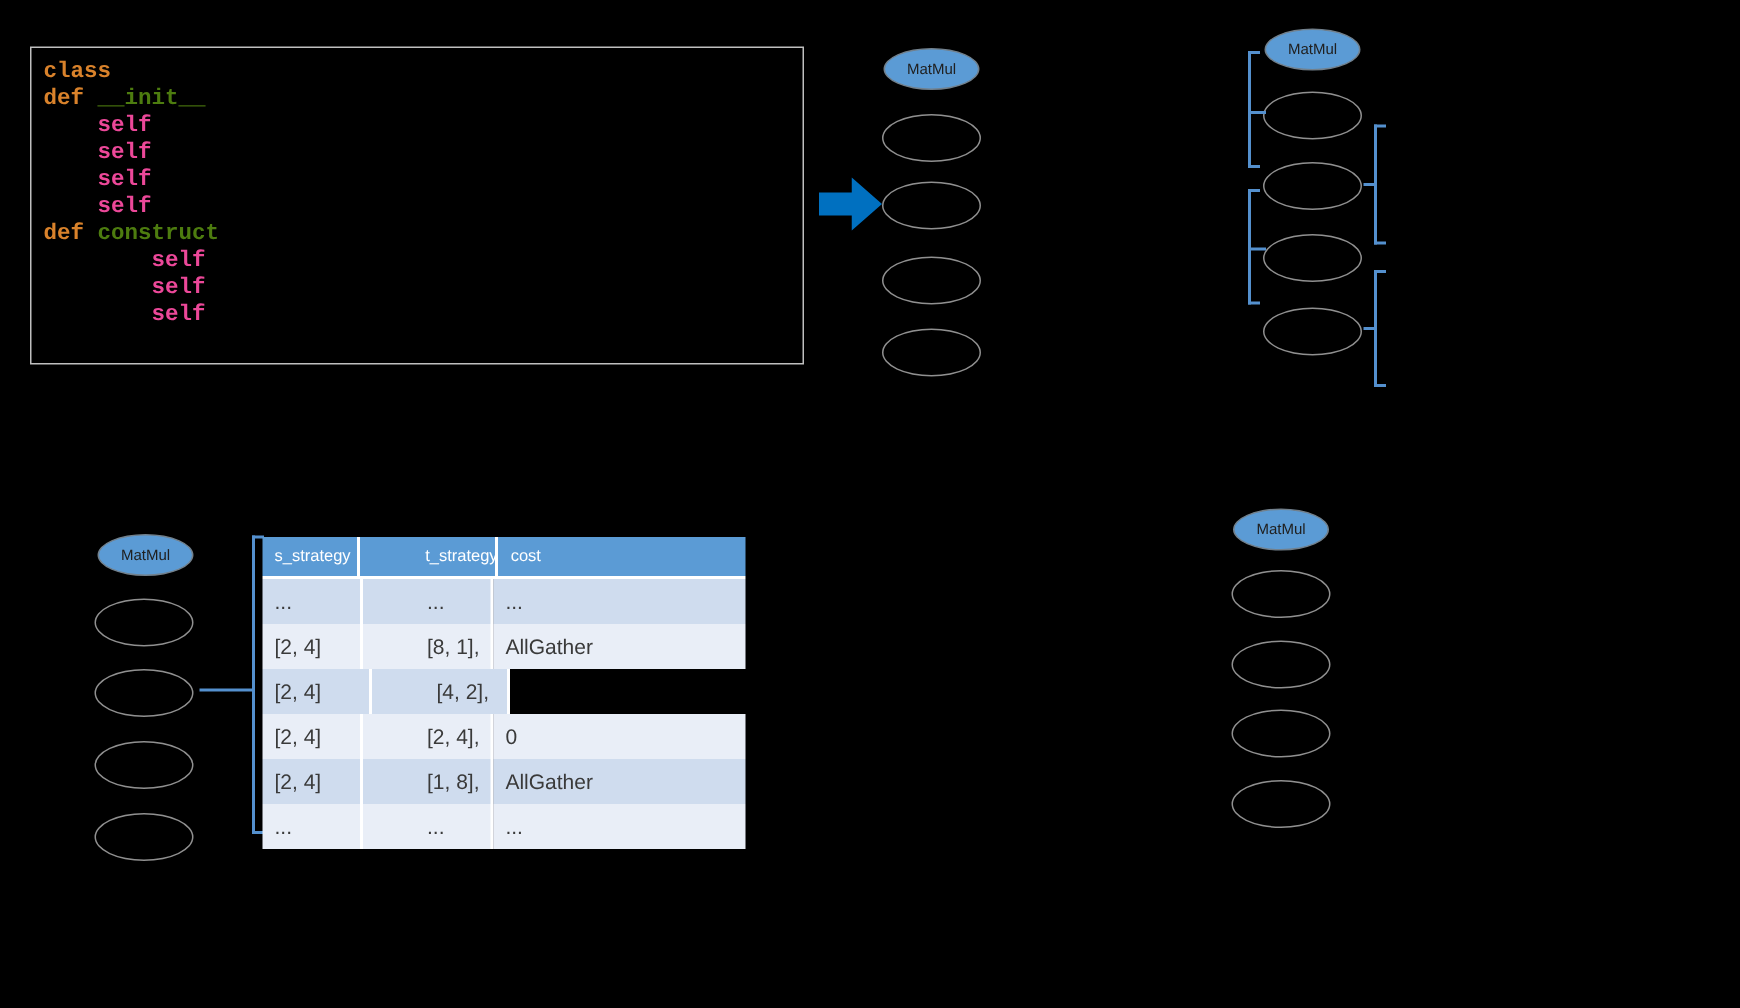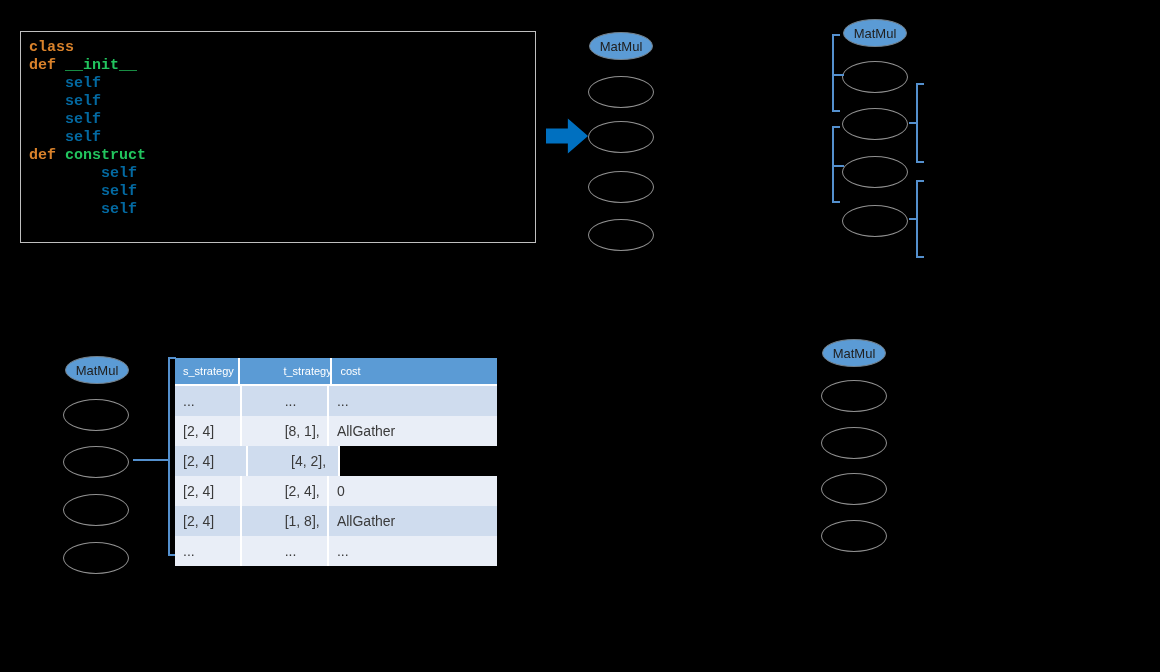--- a/index.html
+++ b/index.html
@@ -14,34 +14,34 @@
     border:1px solid #BFBFBF;box-sizing:border-box;
   }
   .code-lines{position:absolute;left:8px;top:7px;}
   .code-line{
     font-family:"Liberation Mono", monospace;
     font-weight:bold;font-size:15px;line-height:18px;white-space:pre;
   }
   .ind1{margin-left:36px;}
   .ind2{margin-left:72px;}
   .tk-kw{color:#D9822B;text-align:center;}
-  .tk-name{color:#22c55e;}
-  .tk-self{color:#0369a1;}
+  .tk-name{color:#4d7c0f;}
+  .tk-self{color:#ec4899;}
   
   .flow-arrow{
     position:absolute;left:546px;top:116px;width:42px;height:40px;
     background:#0070C0;
     clip-path:polygon(0% 31%,52% 31%,52% 6%,100% 50%,52% 94%,52% 69%,0% 69%);
   }
   
   .matmul{
     position:absolute;width:64px;height:28px;border-radius:50%;
     background:#5B9BD5;border:1.5px solid #72808C;box-sizing:border-box;
     display:flex;align-items:center;justify-content:center;
-    font-size:13px;color:#202020;
+    font-size:10px;color:#202020;
   }
   .cand{
     position:absolute;width:66px;height:32px;border-radius:50%;
     border:1.5px solid #909090;box-sizing:border-box;background:transparent;
   }
   
   .vbracket{
     position:absolute;width:8px;border-left:2px solid #5490CE;box-sizing:border-box;
   }
   .vbracket::before,.vbracket::after{

